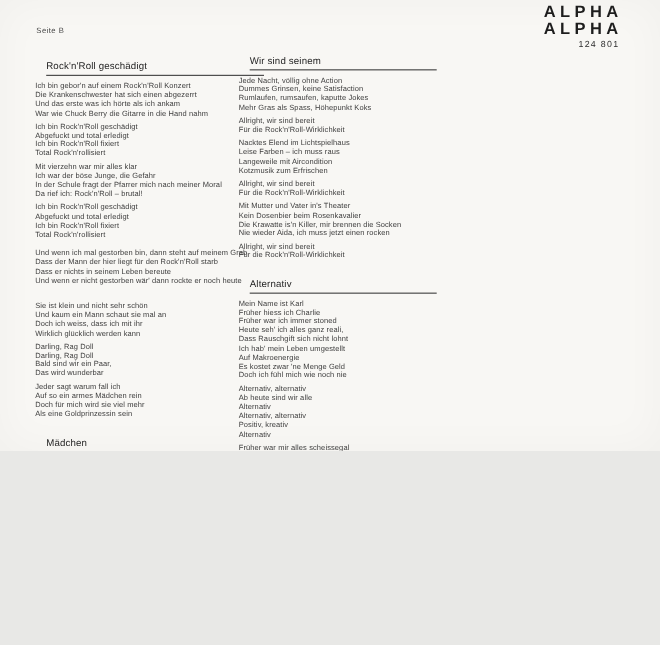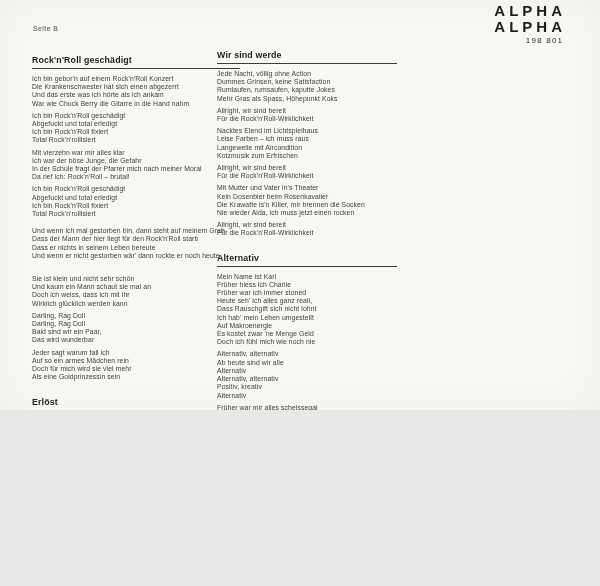--- a/index.html
+++ b/index.html
@@ -25,23 +25,23 @@
   }
   .catalog{
     font-size:8px; color:#2e2e2e; letter-spacing:1.2px; margin-right:-1.2px; margin-top:2px;
   }
   .col{position:absolute;}
   .col-left{left:32px; top:55px; width:208px;}
   .col-right{left:217px; top:50px; width:180px;}
   .song{margin:0;}
   .song + .song{margin-top:15px;}
   .song-title{
-    font-size:8.8px; font-weight:bold; color:var(--head);
+    font-size:8.8px; font-weight:normal; color:var(--head);
     letter-spacing:0.15px; line-height:10px;
-    margin:0 0 6px 0; padding-bottom:3px;
+    margin:0 0 6px 10px; padding-bottom:3px;
     border-bottom:1.5px solid var(--rule);
   }
   .stanza{
     margin:0 0 4px 0; font-size:6.8px; line-height:8.2px;
     letter-spacing:0.1px;
   }
   .stanza:last-of-type{margin-bottom:0;}
   .line{display:block; white-space:nowrap;}
   
   .col-left .song:first-child .stanza:last-of-type{margin-top:9px;}
@@ -49,21 +49,21 @@
 </head>
 <body>
 
 <div class="page" style="--bg: #f8f7f4; --ink: #3d3d3d; --head: #1f1f1f; --rule: #3c3c3c; background: rgb(248, 247, 244); color: rgb(61, 61, 61);">
 
   <div class="side-label">Seite B</div>
 
   <div class="label-block">
     <div class="label-name">ALPHA</div>
     <div class="label-name">ALPHA</div>
-    <div class="catalog">198 801</div>
+    <div class="catalog">124 801</div>
   </div>
 
   <div class="col col-left">
       <section class="song">
         <h2 class="song-title">Rock'n'Roll geschädigt</h2>
         <p class="stanza">
           <span class="line">Ich bin gebor'n auf einem Rock'n'Roll Konzert</span>
           <span class="line">Die Krankenschwester hat sich einen abgezerrt</span>
           <span class="line">Und das erste was ich hörte als ich ankam</span>
           <span class="line">War wie Chuck Berry die Gitarre in die Hand nahm</span>
@@ -107,21 +107,21 @@
           <span class="line">Das wird wunderbar</span>
         </p>
         <p class="stanza">
           <span class="line">Jeder sagt warum fall ich</span>
           <span class="line">Auf so ein armes Mädchen rein</span>
           <span class="line">Doch für mich wird sie viel mehr</span>
           <span class="line">Als eine Goldprinzessin sein</span>
         </p>
       </section>
       <section class="song">
-        <h2 class="song-title">Erlöst</h2>
+        <h2 class="song-title">Mädchen</h2>
         <p class="stanza">
           <span class="line">Ich fühl die Zeit ist gekommen</span>
           <span class="line">Ich fühl wie sie schon nach mir stösst</span>
           <span class="line">Jederzeit</span>
           <span class="line">Ich bin bereit</span>
           <span class="line">Ich werde erlöst</span>
         </p>
         <p class="stanza">
           <span class="line">Ich konnte wirklich nichts dafür</span>
           <span class="line">Ich stand mir selber in der Tür</span>
@@ -134,21 +134,21 @@
           <span class="line">Die Show wird endlich aufgelöst</span>
           <span class="line">Jederzeit</span>
           <span class="line">Ich bin bereit</span>
           <span class="line">Ich werde erlöst</span>
         </p>
       </section>
     </div>
 
   <div class="col col-right">
       <section class="song">
-        <h2 class="song-title">Wir sind werde</h2>
+        <h2 class="song-title">Wir sind seinem</h2>
         <p class="stanza">
           <span class="line">Jede Nacht, völlig ohne Action</span>
           <span class="line">Dummes Grinsen, keine Satisfaction</span>
           <span class="line">Rumlaufen, rumsaufen, kaputte Jokes</span>
           <span class="line">Mehr Gras als Spass, Höhepunkt Koks</span>
         </p>
         <p class="stanza">
           <span class="line">Allright, wir sind bereit</span>
           <span class="line">Für die Rock'n'Roll-Wirklichkeit</span>
         </p>

